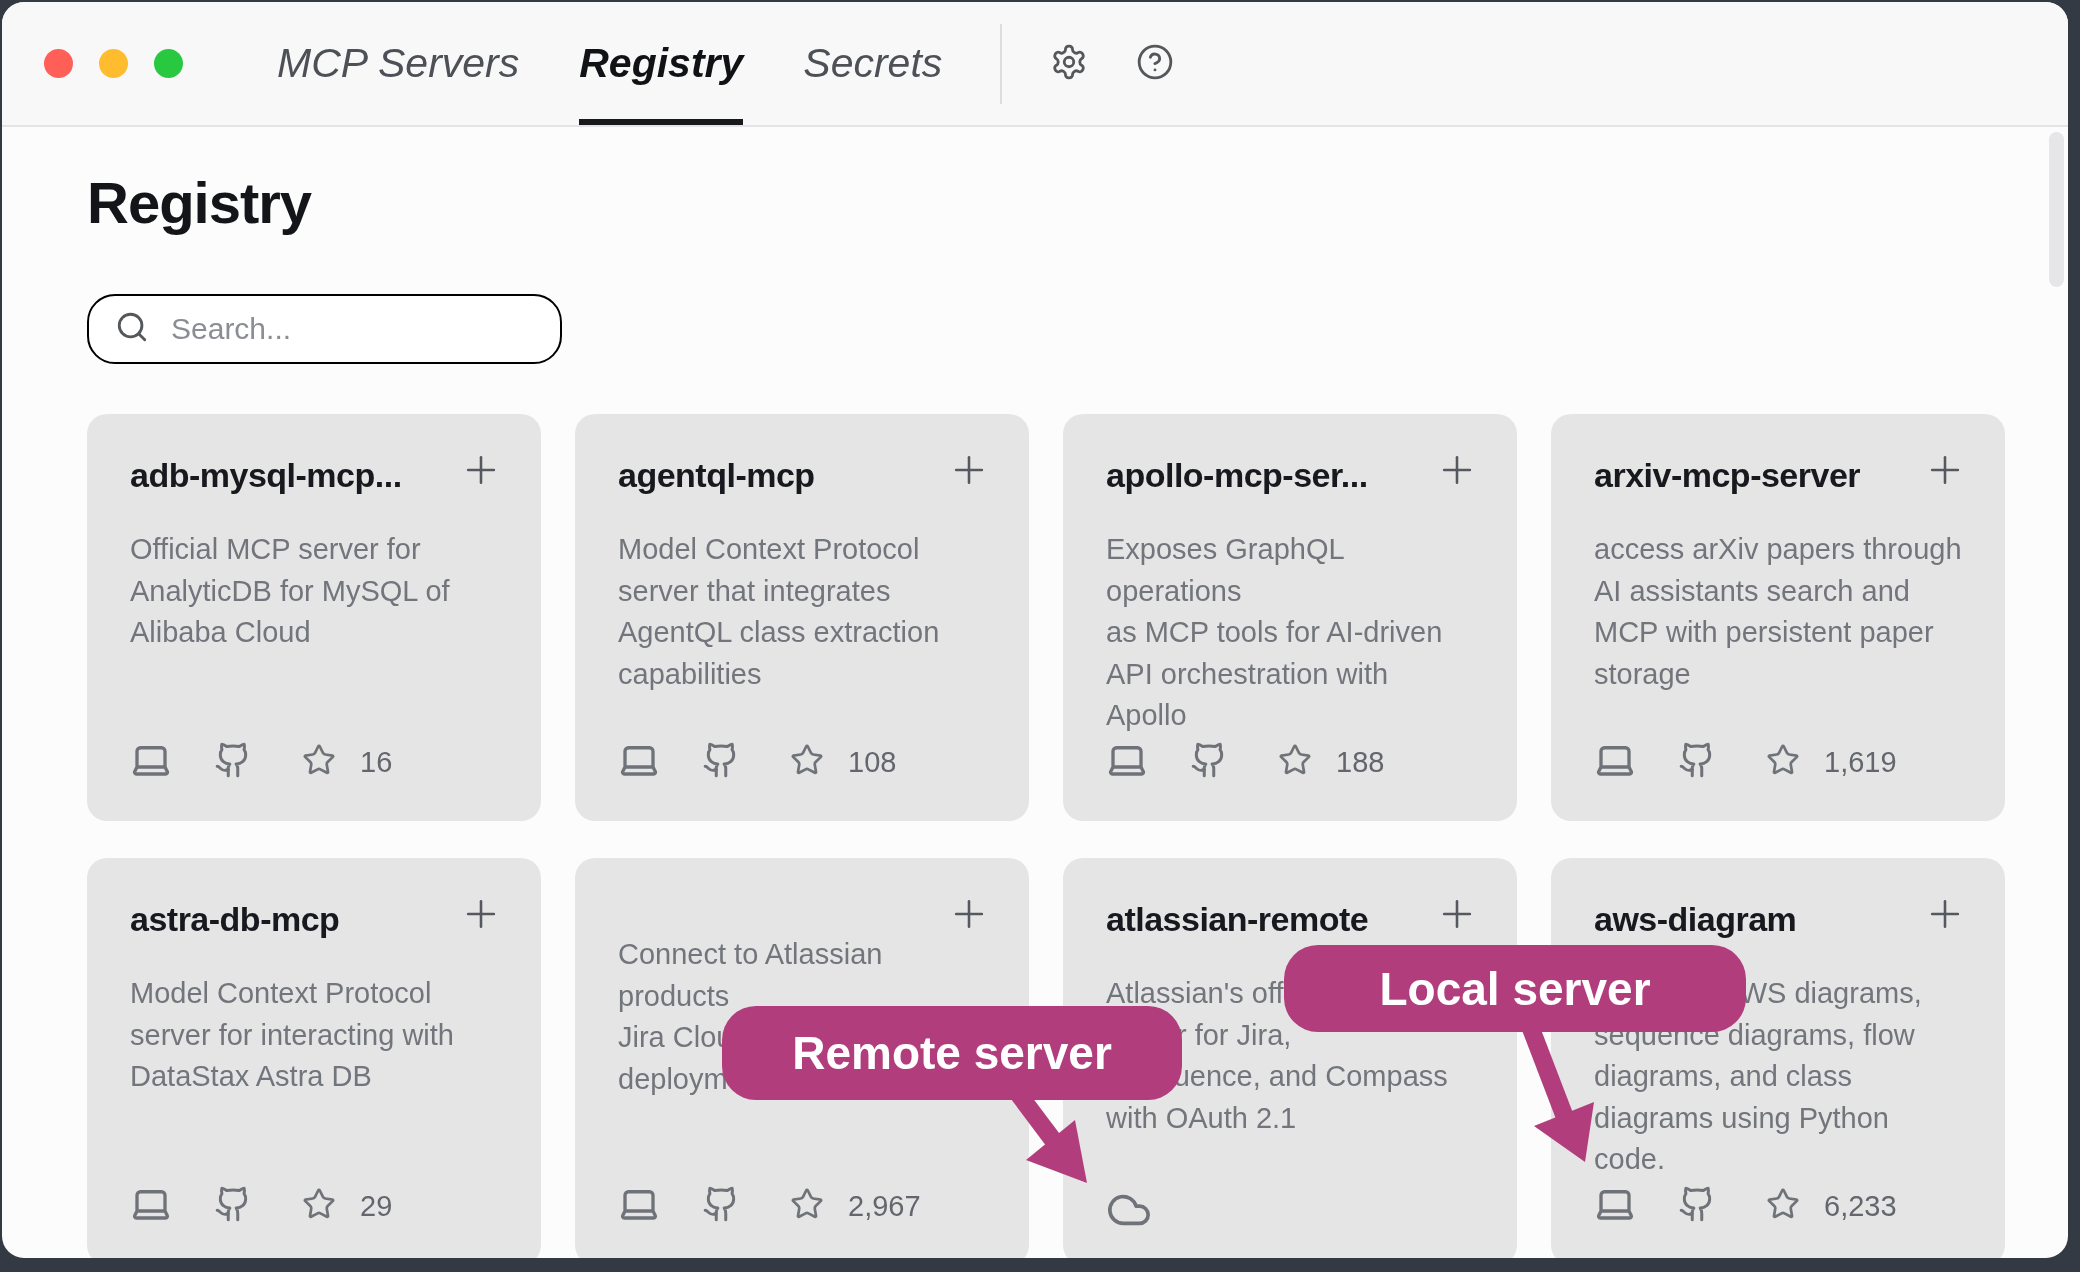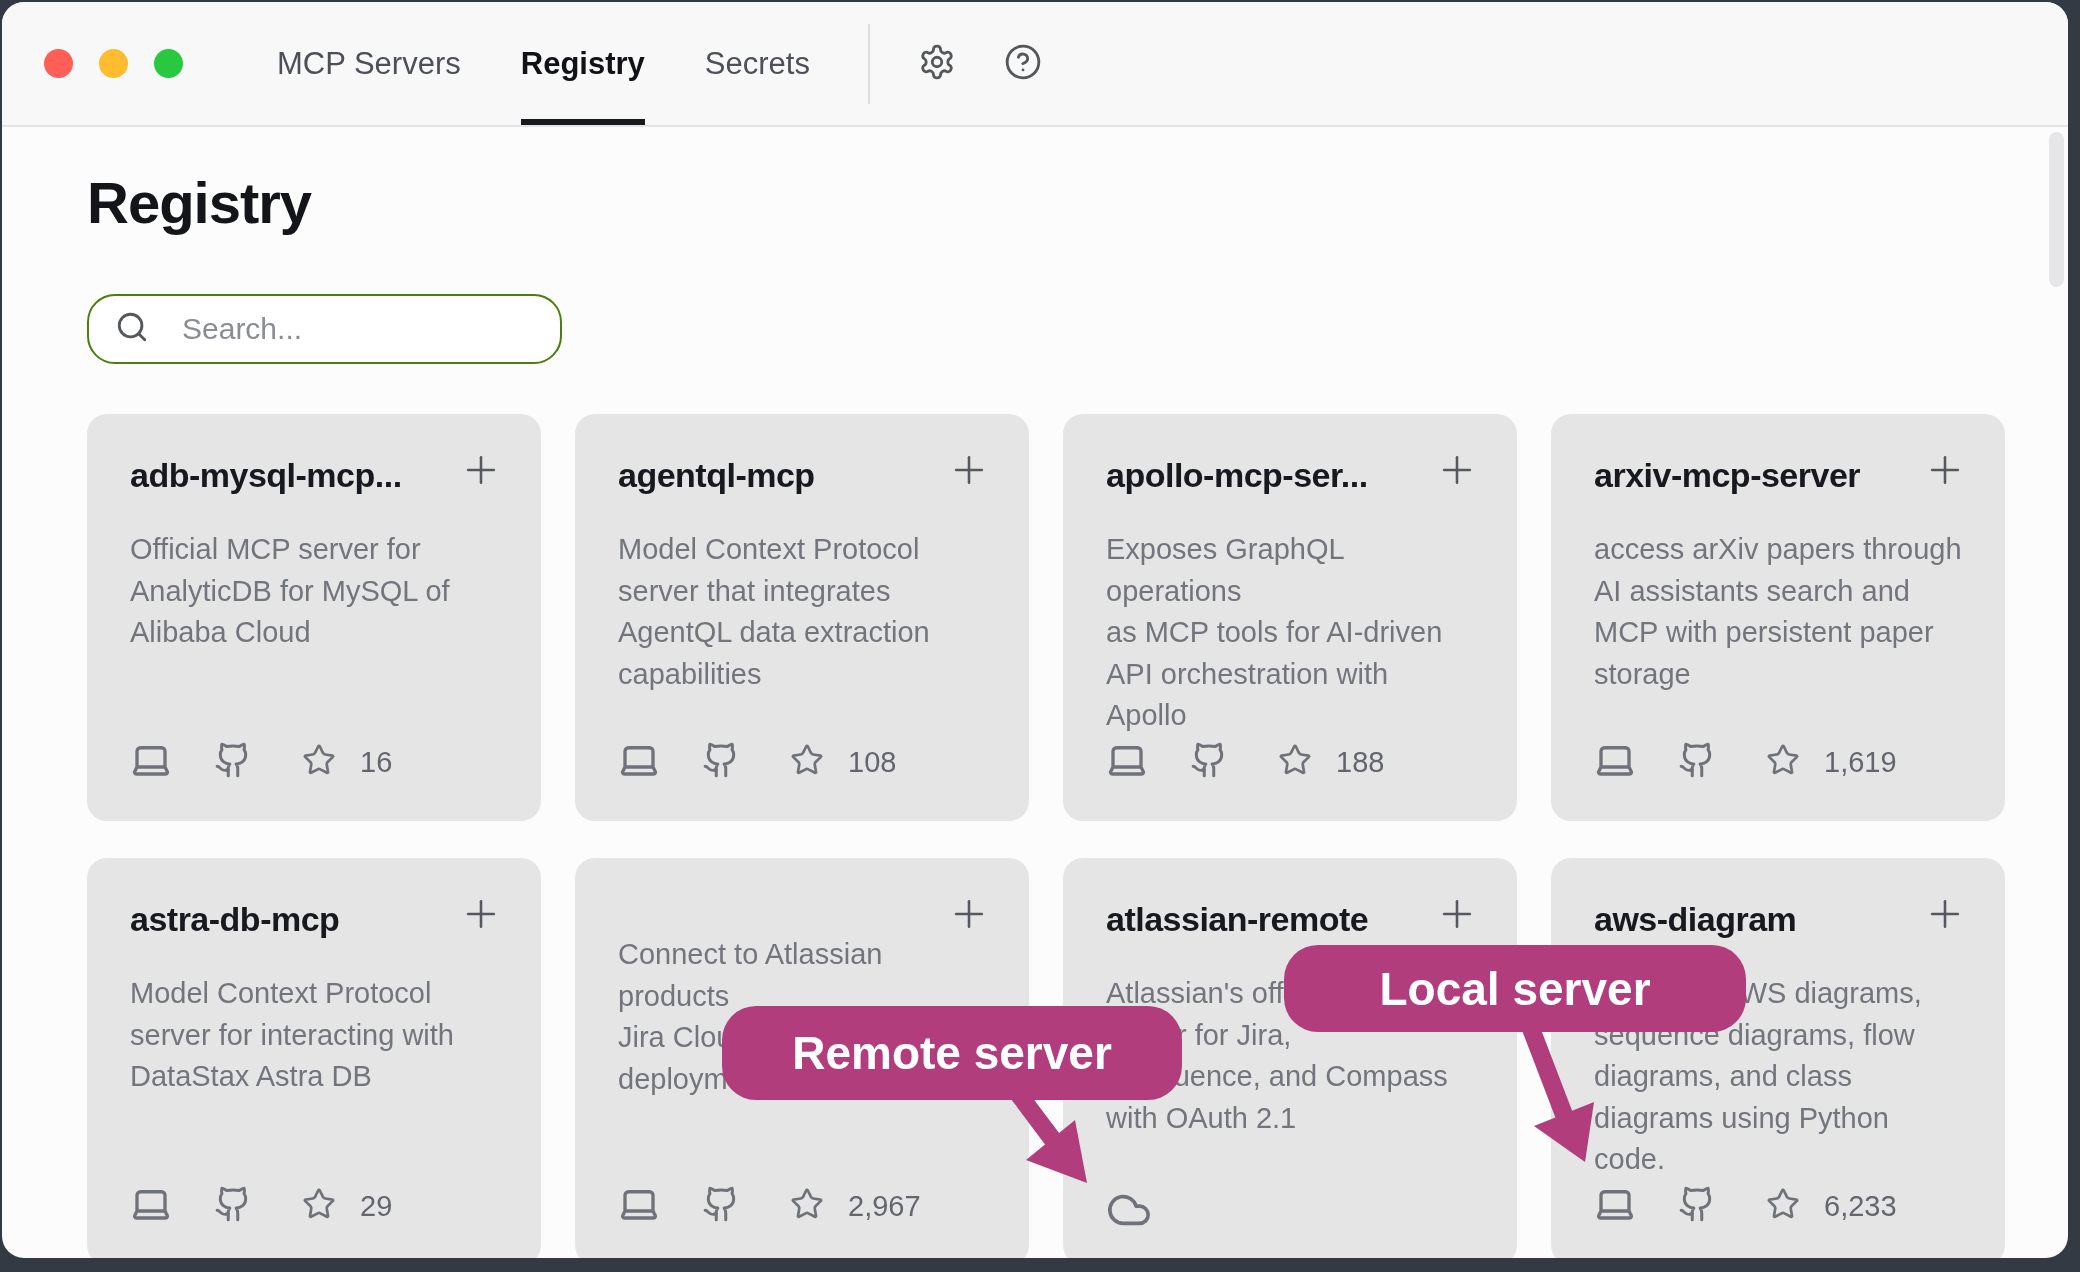--- a/index.html
+++ b/index.html
@@ -16,38 +16,38 @@
   
   .titlebar{
     height:123px;background:#f8f8f9;border-bottom:2px solid #e4e4e6;
     display:flex;align-items:stretch;position:relative;
   }
   .traffic{display:flex;align-items:center;gap:26px;margin-left:42px;}
   .dot{width:29px;height:29px;border-radius:50%;}
   .tabs{display:flex;margin-left:94px;gap:60px;}
   .tab{
     display:flex;align-items:center;position:relative;
-    font-size:31px;color:#4d5056;cursor:default;
+    font-size:41px;color:#4d5056;cursor:default;font-style:italic;
   }
   .tab.active{font-weight:700;color:#101216;}
   .tab.active::after{
     content:"";position:absolute;left:0;right:0;bottom:0;height:6px;background:#17191d;
   }
   .bar-divider{width:2px;height:80px;background:#dddde1;margin-left:58px;align-self:center;}
   .bar-icon{display:flex;align-items:center;margin-left:48px;color:#55585a;}
   .bar-icon svg{width:38px;height:38px;}
   
   .main{position:relative;padding-left:85px;}
   h1.page-title{
     margin:42px 0 0 0;font-size:58px;font-weight:800;color:#131519;letter-spacing:-1px;
   }
   .search{
     margin-top:58px;width:475px;height:70px;box-sizing:border-box;
-    border:2px solid #4d7c0f;border-radius:28px;background:#ffffff;
-    display:flex;align-items:center;padding-left:26px;gap:31px;
+    border:2px solid #000000;border-radius:28px;background:#ffffff;
+    display:flex;align-items:center;padding-left:26px;gap:20px;
   }
   .search svg{width:34px;height:34px;color:#55585a;flex:none;}
   .search input{
     border:none;outline:none;background:transparent;flex:1;
     font-size:30px;color:#32353a;font-family:"Liberation Sans",sans-serif;
   }
   .search input::placeholder{color:#8a8d93;}
   .grid{
     margin-top:50px;display:grid;grid-template-columns:repeat(4,454px);gap:37px 34px;
   }
@@ -162,21 +162,21 @@
         </div>
         <div class="card">
           <div class="card-title">agentql-mcp</div>
           <div class="plus-btn"><span><svg viewBox="0 0 24 24" fill="none" stroke="currentColor" stroke-width="1.4" stroke-linecap="round">
                 <path d="M12 5v14"></path>
                 <path d="M5 12h14"></path>
               </svg></span></div>
           <div class="desc">
             <div>Model Context Protocol</div>
             <div>server that integrates</div>
-            <div>AgentQL data extraction</div>
+            <div>AgentQL class extraction</div>
             <div>capabilities</div>
           </div>
           <div class="footer">
             <span class="icon-laptop"><svg viewBox="0 0 24 24" fill="none" stroke="currentColor" stroke-width="1.9" stroke-linecap="round" stroke-linejoin="round">
                 <path d="M20 16V7a2 2 0 0 0-2-2H6a2 2 0 0 0-2 2v9m16 0H4m16 0 1.28 2.55a1 1 0 0 1-.9 1.45H3.62a1 1 0 0 1-.9-1.45L4 16"></path>
               </svg></span>
             <span class="icon-github"><svg viewBox="0 0 24 24" fill="none" stroke="currentColor" stroke-width="1.9" stroke-linecap="round" stroke-linejoin="round">
                 <path d="M15 22v-4a4.8 4.8 0 0 0-1-3.5c3 0 6-2 6-5.5.08-1.25-.27-2.48-1-3.5.28-1.15.28-2.35 0-3.5 0 0-1 0-3 1.5-2.64-.5-5.36-.5-8 0C6 2 5 2 5 2c-.3 1.15-.3 2.35 0 3.5A5.403 5.403 0 0 0 4 9c0 3.5 3 5.5 6 5.5-.39.49-.68 1.05-.85 1.65-.17.6-.22 1.23-.15 1.85v4"></path>
                 <path d="M9 18c-4.51 2-5-2-7-2"></path>
               </svg></span>

